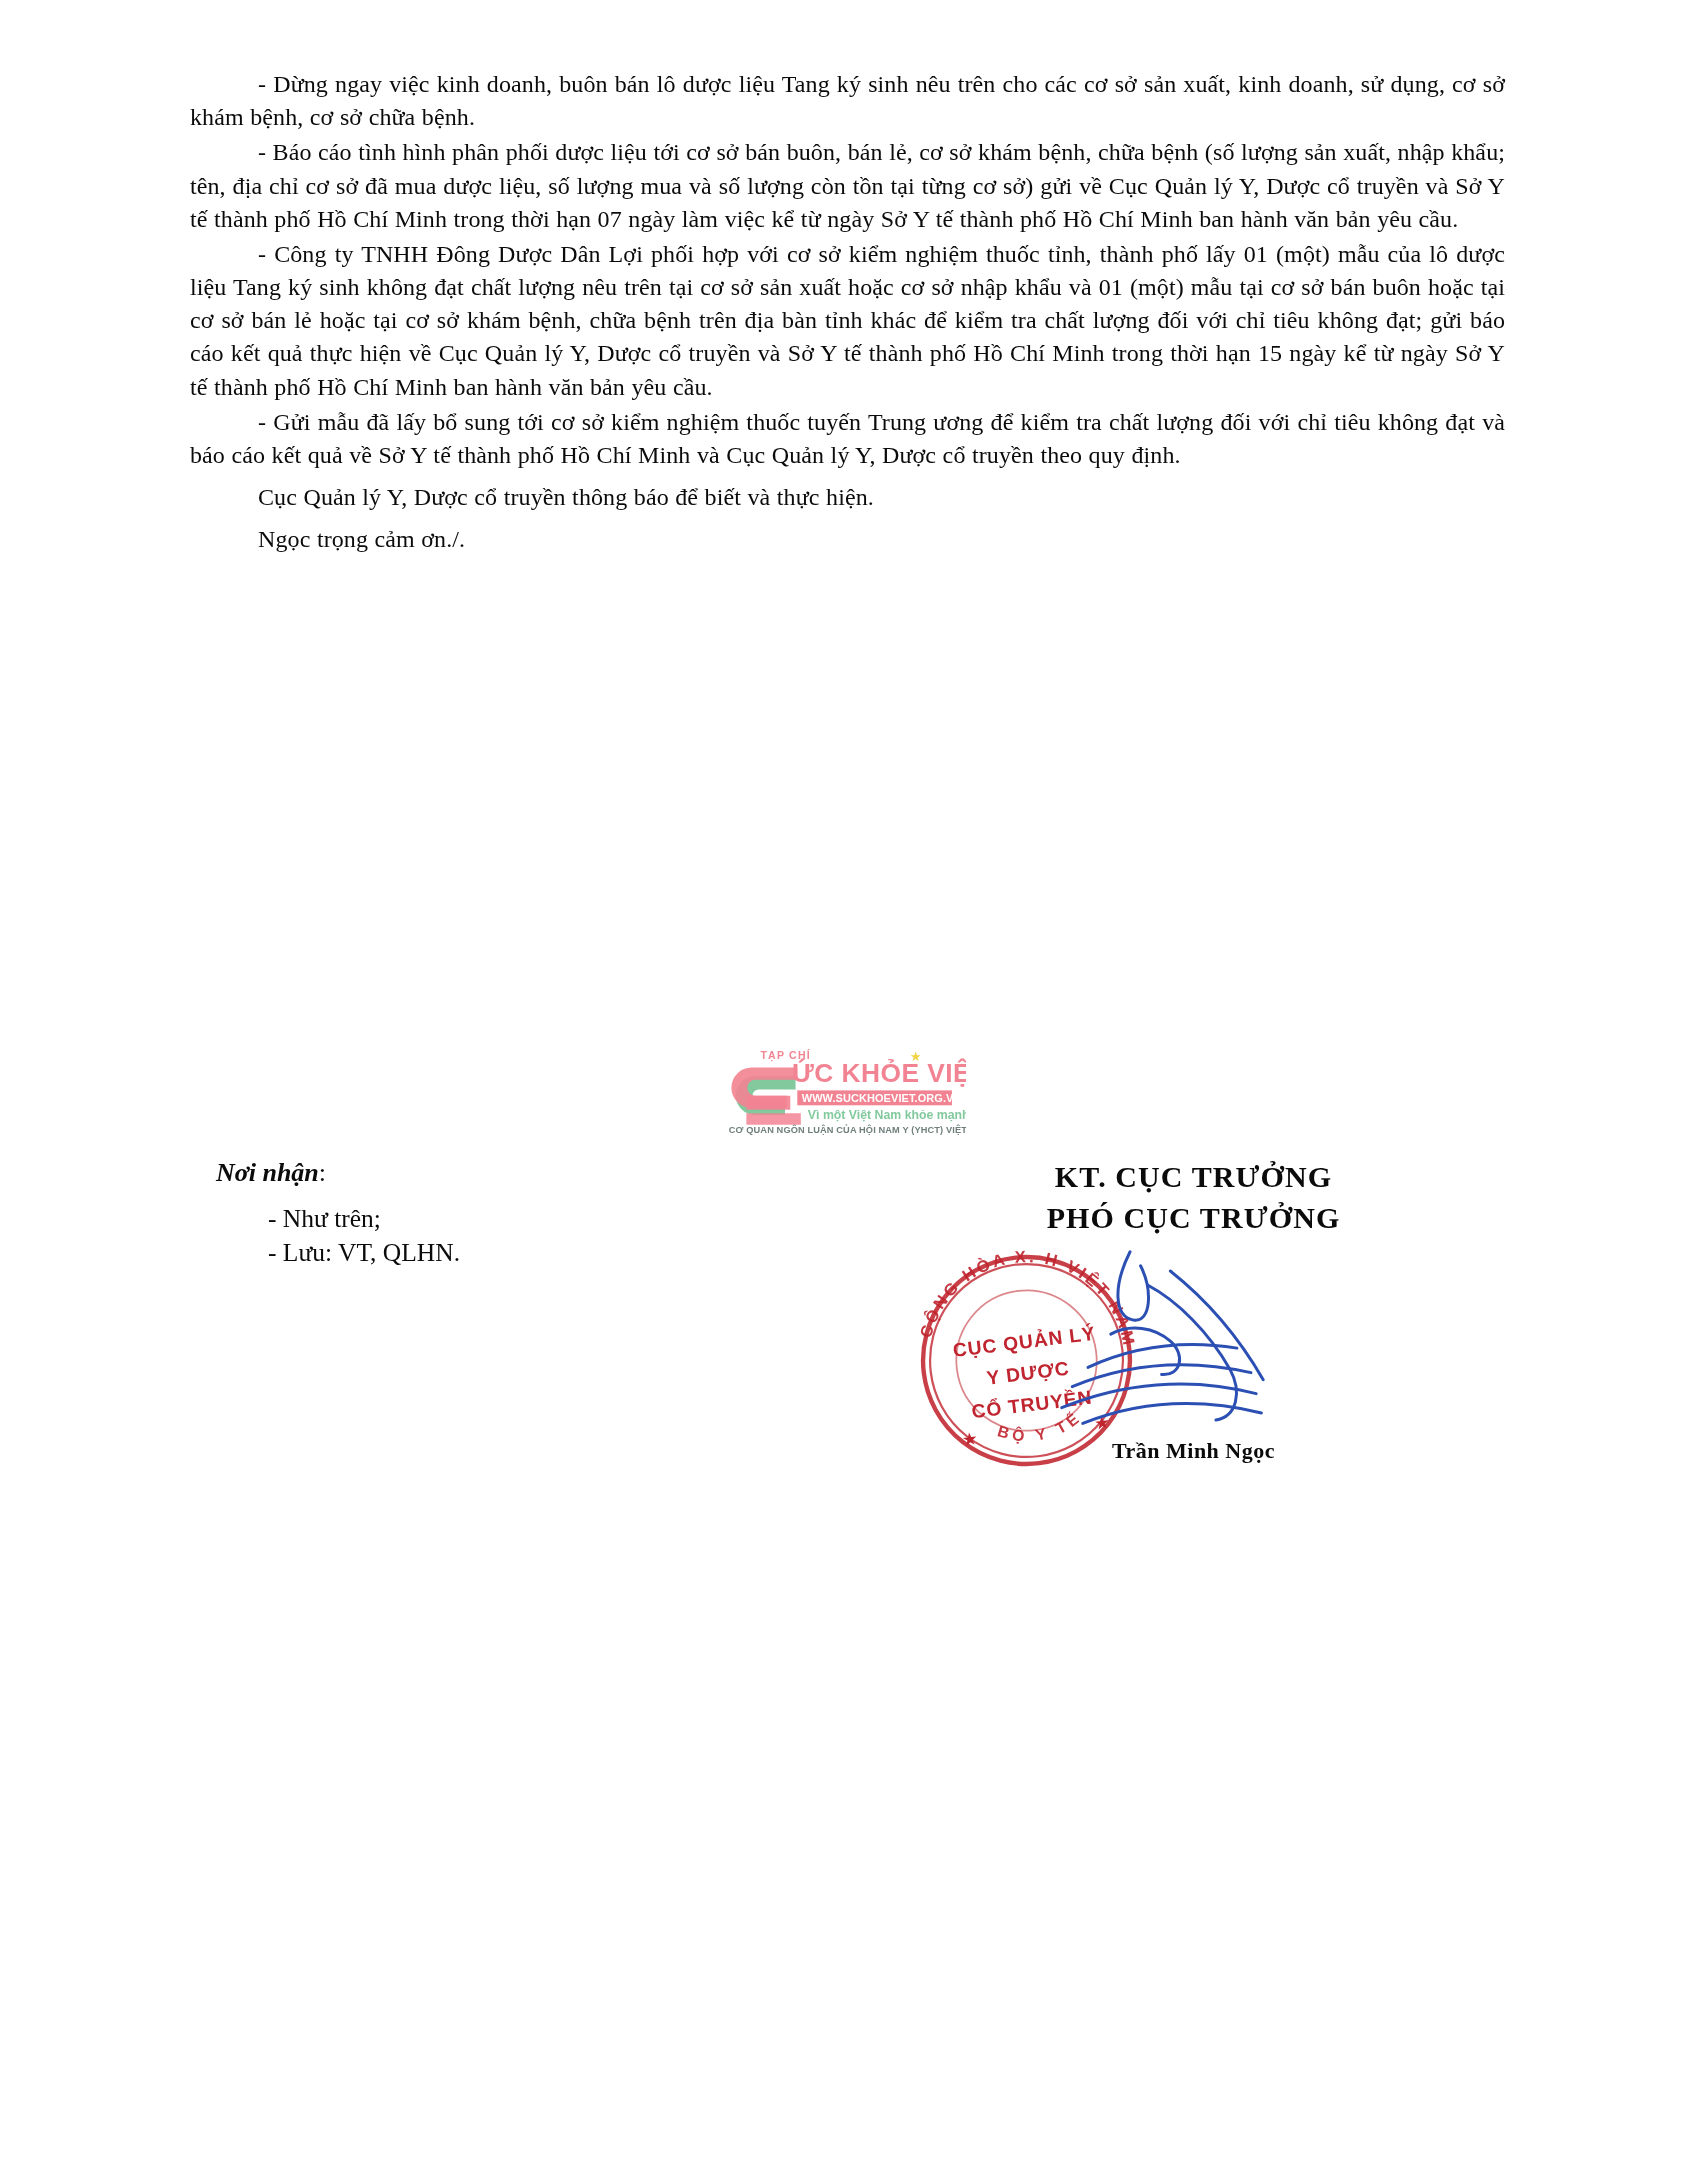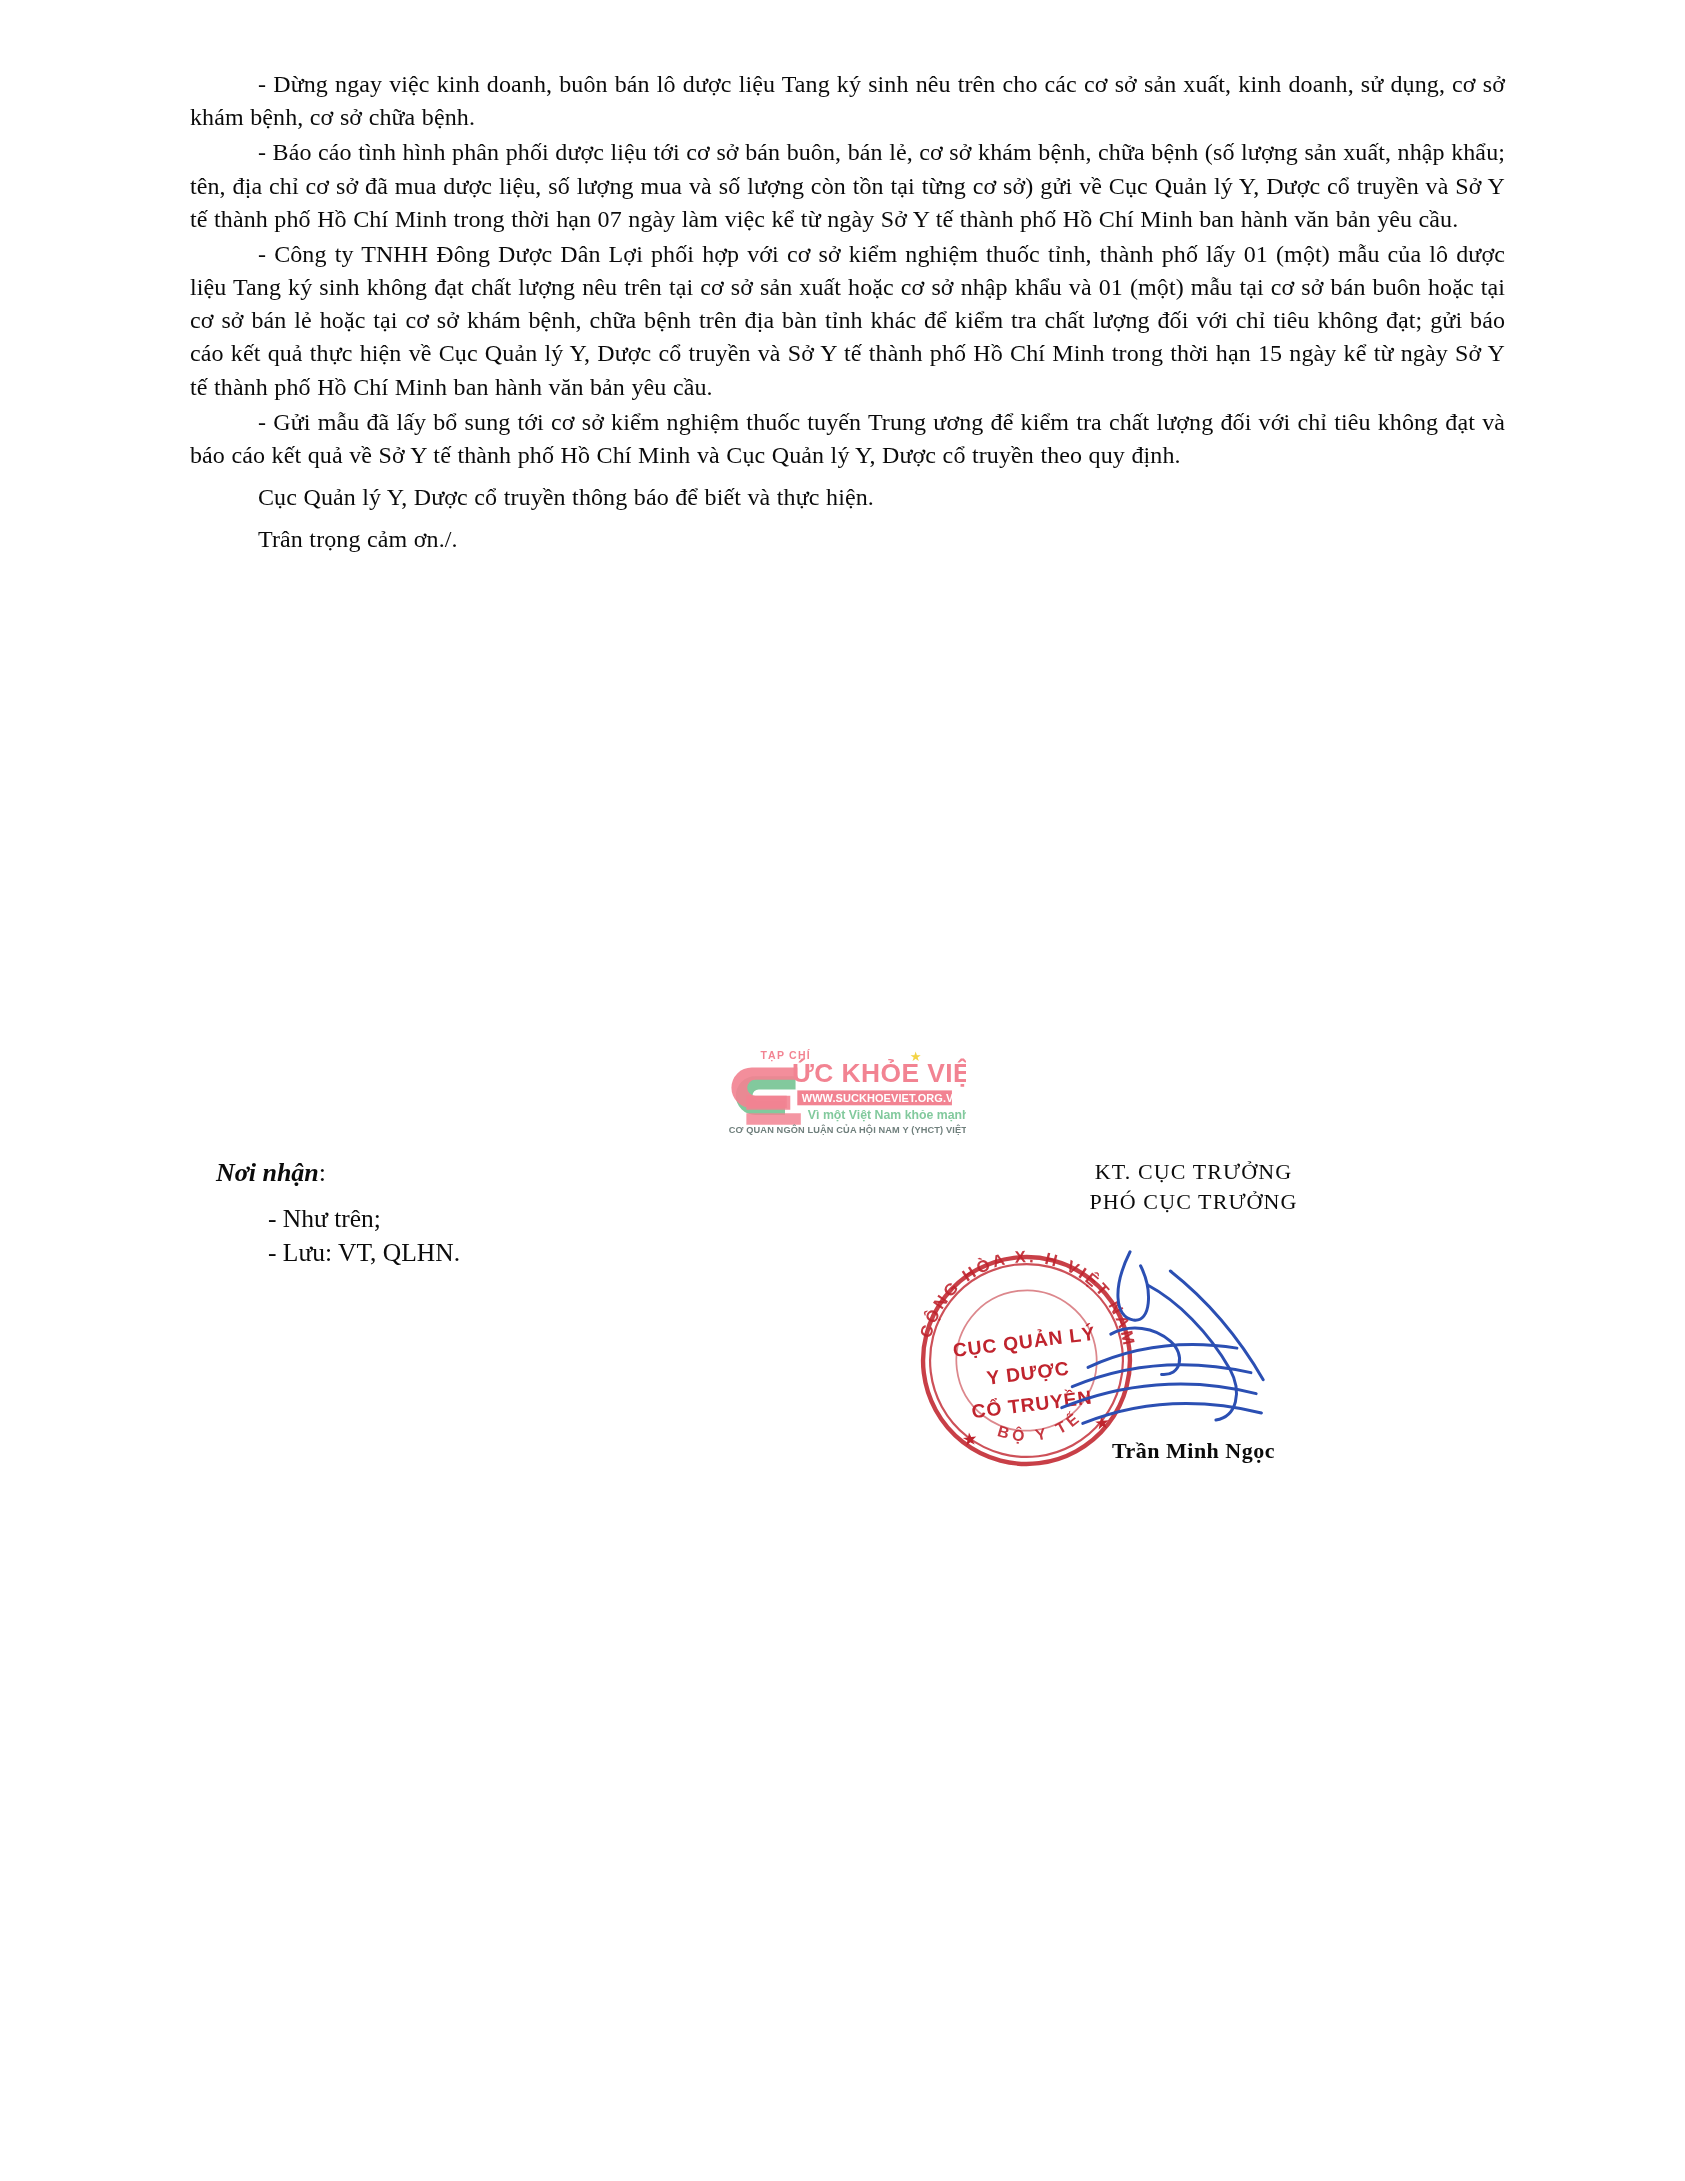--- a/index.html
+++ b/index.html
@@ -91,22 +91,22 @@
   }
 
   .signature {
     position: absolute;
     left: 860px;
     top: 0;
     width: 667px;
     text-align: center;
   }
   .sign-title {
-    font-size: 22px;
-    font-weight: normal;
+    font-size: 30px;
+    font-weight: bold;
     letter-spacing: 1.1px;
     line-height: 1.36;
     position: relative;
     z-index: 3;
   }
   .sign-name {
     position: absolute;
     left: 0;
     right: 0;
     top: 281px;
@@ -139,21 +139,21 @@
 <body>
 
 <div class="page">
 
   <div class="doc-body">
     <p class="para">- Dừng ngay việc kinh doanh, buôn bán lô dược liệu Tang ký sinh nêu trên cho các cơ sở sản xuất, kinh doanh, sử dụng, cơ sở khám bệnh, cơ sở chữa bệnh.</p>
     <p class="para">- Báo cáo tình hình phân phối dược liệu tới cơ sở bán buôn, bán lẻ, cơ sở khám bệnh, chữa bệnh (số lượng sản xuất, nhập khẩu; tên, địa chỉ cơ sở đã mua dược liệu, số lượng mua và số lượng còn tồn tại từng cơ sở) gửi về Cục Quản lý Y, Dược cổ truyền và Sở Y tế thành phố Hồ Chí Minh trong thời hạn 07 ngày làm việc kể từ ngày Sở Y tế thành phố Hồ Chí Minh ban hành văn bản yêu cầu.</p>
     <p class="para">- Công ty TNHH Đông Dược Dân Lợi phối hợp với cơ sở kiểm nghiệm thuốc tỉnh, thành phố lấy 01 (một) mẫu của lô dược liệu Tang ký sinh không đạt chất lượng nêu trên tại cơ sở sản xuất hoặc cơ sở nhập khẩu và 01 (một) mẫu tại cơ sở bán buôn hoặc tại cơ sở bán lẻ hoặc tại cơ sở khám bệnh, chữa bệnh trên địa bàn tỉnh khác để kiểm tra chất lượng đối với chỉ tiêu không đạt; gửi báo cáo kết quả thực hiện về Cục Quản lý Y, Dược cổ truyền và Sở Y tế thành phố Hồ Chí Minh trong thời hạn 15 ngày kể từ ngày Sở Y tế thành phố Hồ Chí Minh ban hành văn bản yêu cầu.</p>
     <p class="para">- Gửi mẫu đã lấy bổ sung tới cơ sở kiểm nghiệm thuốc tuyến Trung ương để kiểm tra chất lượng đối với chỉ tiêu không đạt và báo cáo kết quả về Sở Y tế thành phố Hồ Chí Minh và Cục Quản lý Y, Dược cổ truyền theo quy định.</p>
     <p class="para closing">Cục Quản lý Y, Dược cổ truyền thông báo để biết và thực hiện.</p>
-    <p class="para closing">Trân trọng cảm ơn./.</p>
+    <p class="para closing">Ngọc trọng cảm ơn./.</p>
   </div>
 
   <div class="watermark">
     <svg viewBox="0 0 280 110" width="246" height="97">
 
       <path d="M28 40 h58 v15 h-42 a7 7 0 0 0 0 14 h30 v15 h-34 a22 22 0 0 1 0 -44 z" fill="#7ec89a"></path>
 
       <path d="M22 30 h66 v14 h-48 a9 9 0 0 0 0 18 h36 v14 h-40 a23 23 0 0 1 0 -46 z" fill="#f2808f" opacity="0.92"></path>
       <path d="M30 62 h50 v16 h-50 z" fill="#f2808f" opacity="0.9"></path>
       <path d="M30 82 h62 v13 h-62 z" fill="#f2808f" opacity="0.85"></path>

